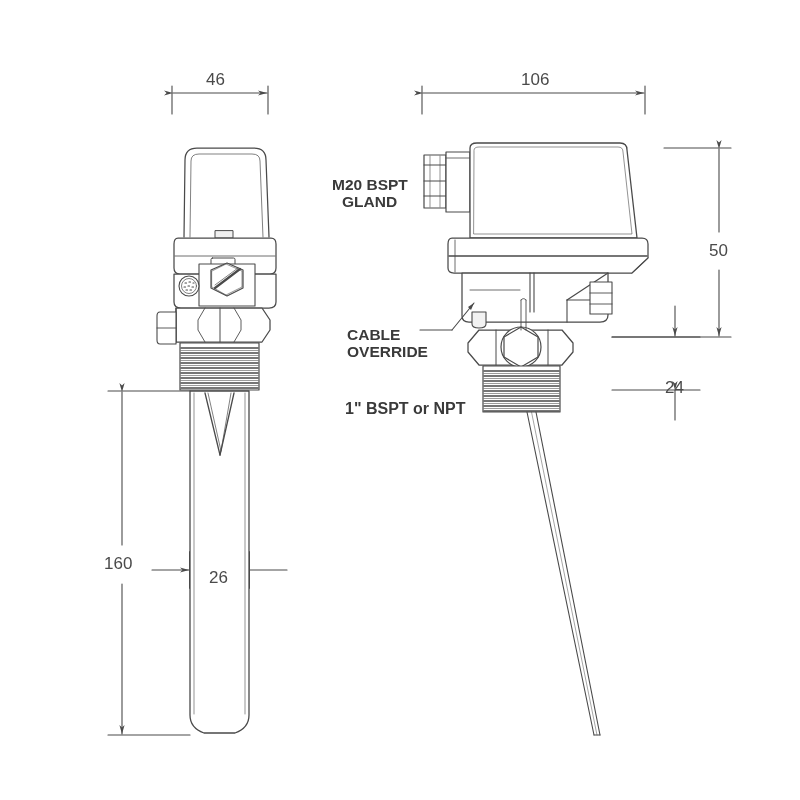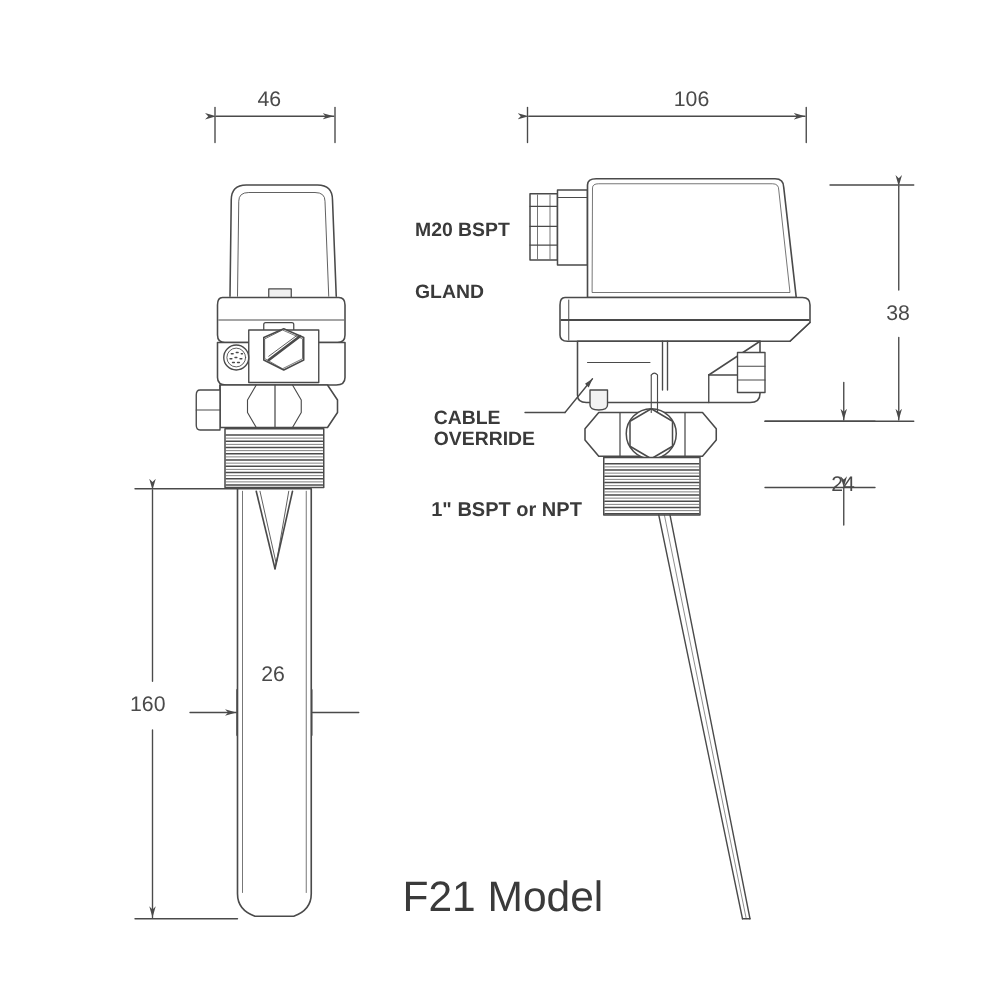--- a/index.html
+++ b/index.html
@@ -272,33 +272,32 @@
         <line x1="420" y1="330" x2="452" y2="330"></line>
         <line x1="452" y1="330" x2="474" y2="303"></line>
         <path d="M474,303 L468,307 L471,310 Z" fill="#4a4a4a" stroke="none"></path>
       </g>
 
     </g>
   </svg>
 
   <div class="lbl dim-num" style="left:206px; top:70px;">46</div>
 
-  <div class="lbl dim-num" style="left:539px; top:70px;text-align:center;">106</div>
-
-  <div class="lbl dim-num" style="left:709px; top:241px;">38</div>
+  <div class="lbl dim-num" style="left:521px; top:70px;text-align:center;">106</div>
+
+  <div class="lbl dim-num" style="left:709px; top:241px;">50</div>
 
   <div class="lbl dim-num" style="left:665px; top:378px;">24</div>
 
   <div class="lbl dim-num" style="left:104px; top:554px;">160</div>
 
-  <div class="lbl dim-num" style="left:209px; top:530px;">26</div>
+  <div class="lbl dim-num" style="left:209px; top:568px;">26</div>
 
   <div class="lbl callout" style="left:332px; top:176px;">M20 BSPT</div>
-  <div class="lbl callout" style="left:332px; top:193px;margin-top:32px;">GLAND</div>
+  <div class="lbl callout" style="left:342px; top:193px;">GLAND</div>
 
   <div class="lbl callout" style="left:347px; top:326px;">CABLE</div>
   <div class="lbl callout" style="left:347px; top:343px;">OVERRIDE</div>
 
   <div class="lbl spec" style="left:345px; top:400px;">1" BSPT or NPT</div>
 
-  <div class="lbl title-txt" style="left:322px; top:698px;">F21 Model</div>
 
 </div>
 
 </body></html>

